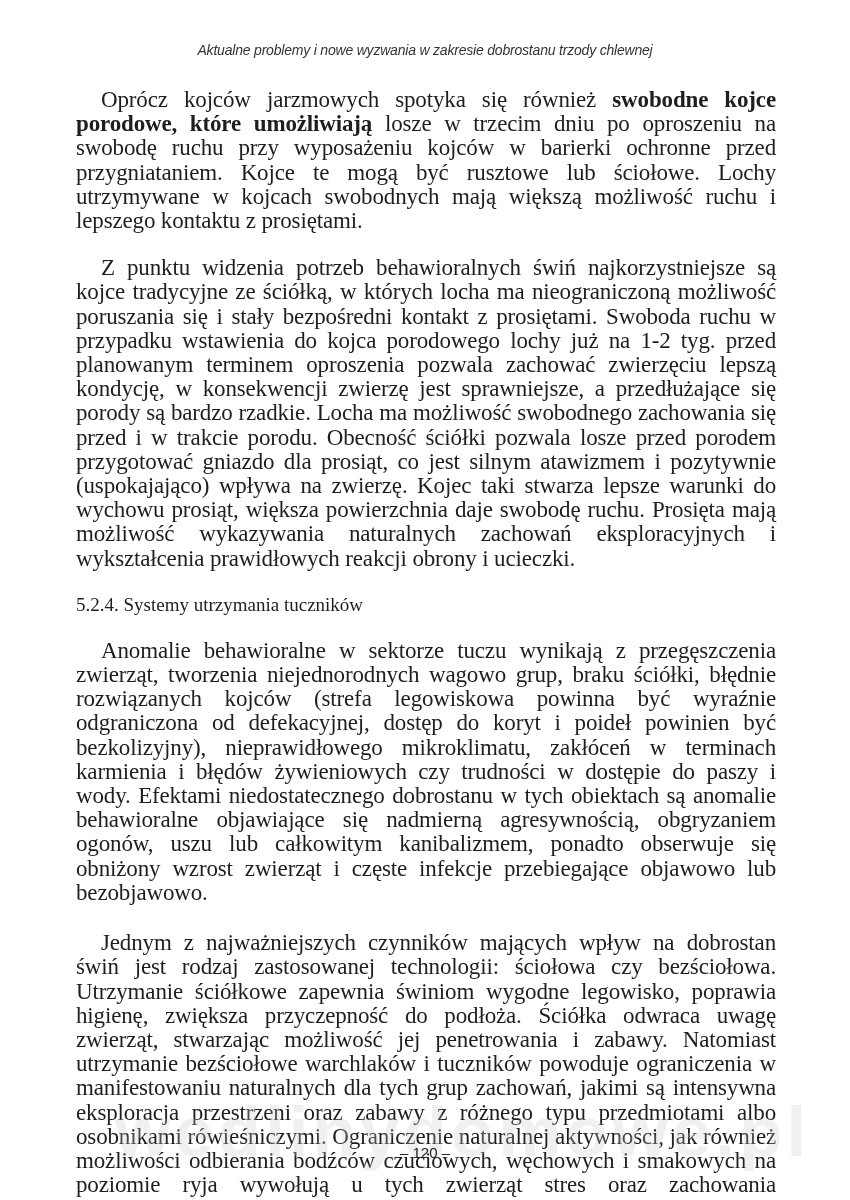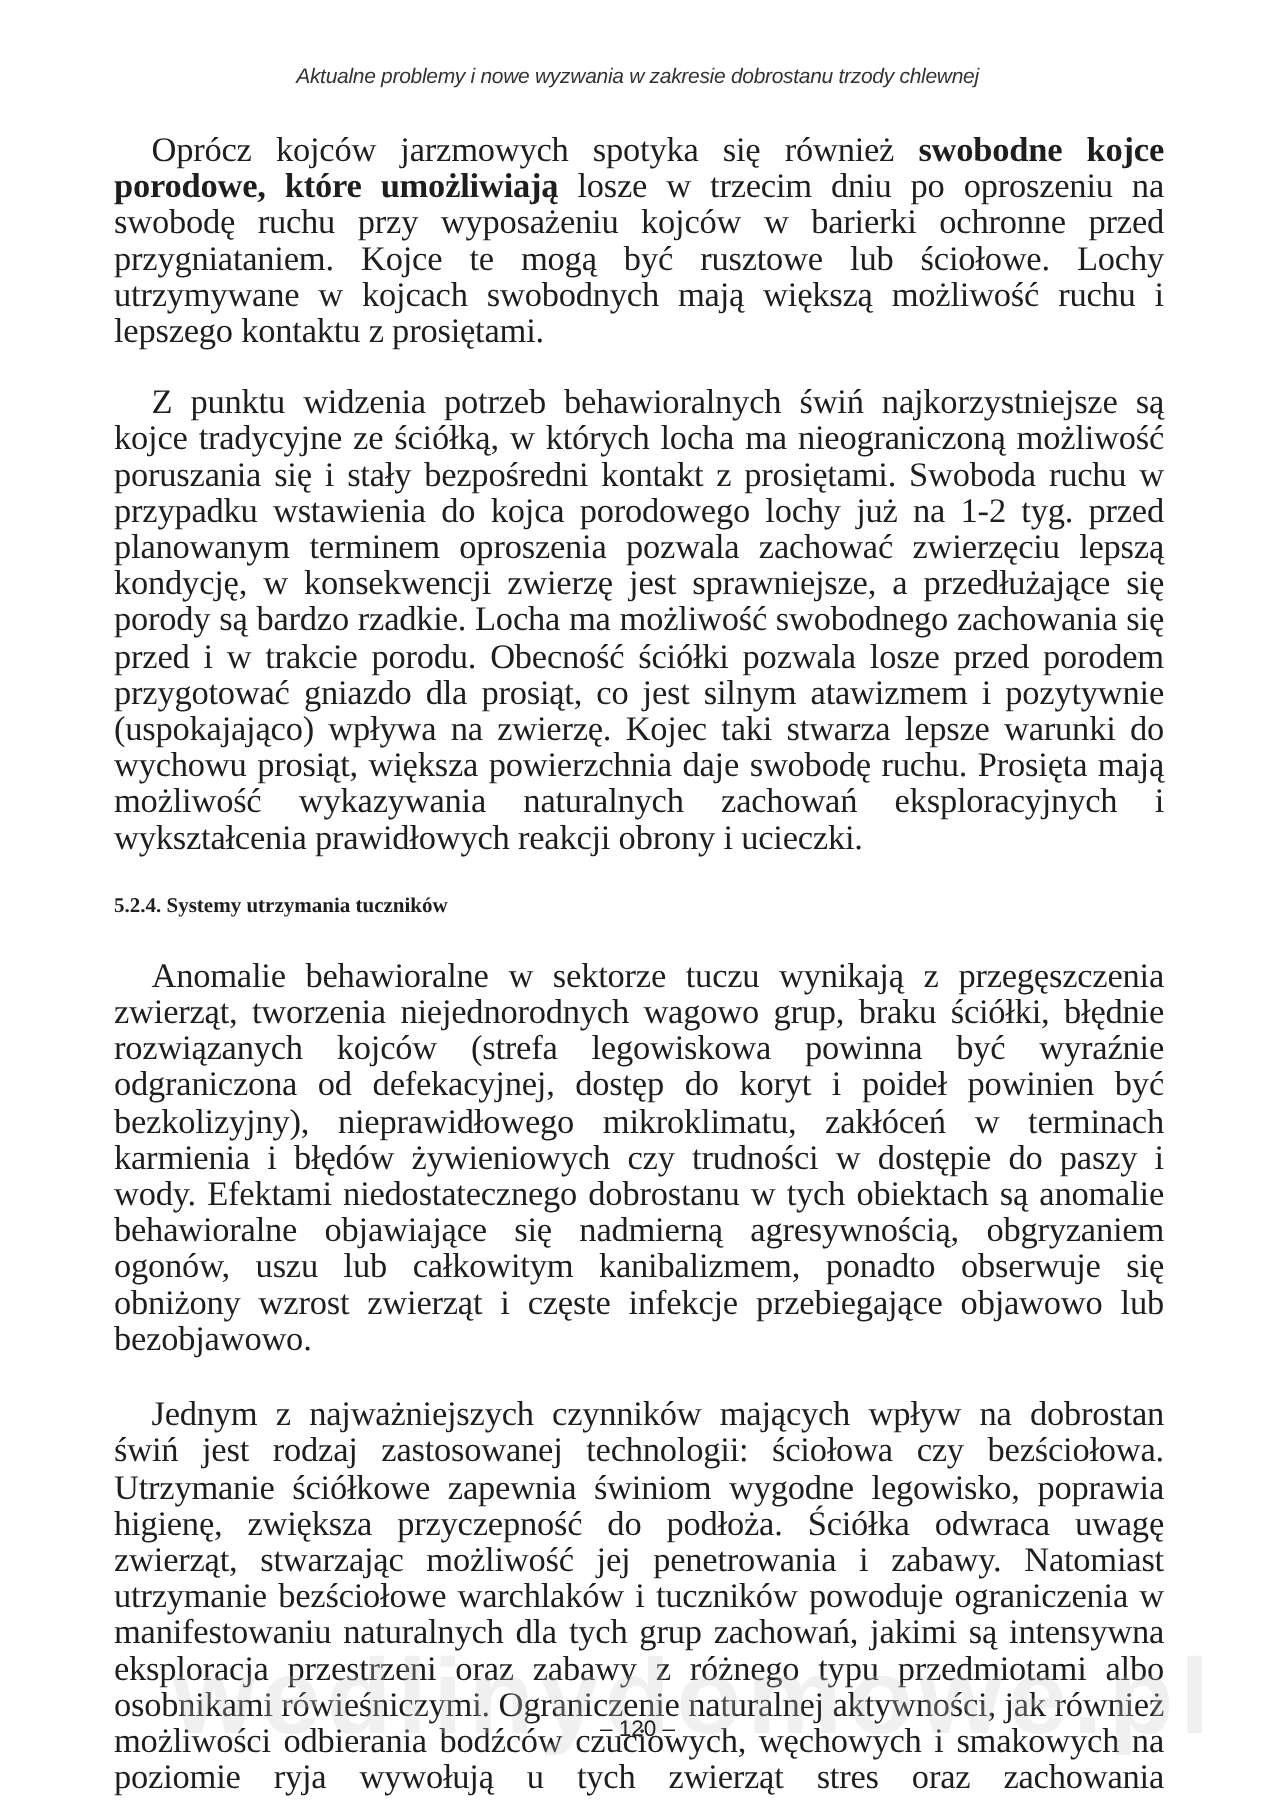--- a/index.html
+++ b/index.html
@@ -17,21 +17,21 @@
   }
   p.para {
     margin: 0; text-align: justify; text-indent: 25px;
     font-size: 23px; line-height: 24.2px; letter-spacing: -0.15px;
   }
   .gap-1 { margin-top: 23px !important; }
   .gap-3 { margin-top: 26px !important; }
   .gap-4 { margin-top: 25px !important; }
   .gap-5 { margin-top: 24px !important; }
   h2.section {
-    margin: 22px 0 0 0; font-size: 14px; font-weight: bold; line-height: 24px;
+    margin: 22px 0 0 0; font-size: 19px; font-weight: normal; line-height: 24px;
   }
   .after-heading { margin-top: 22px !important; }
   b { font-weight: bold; }
   .watermark {
     position: absolute; left: 115px; top: 1096px; width: 640px; text-align: center;
     font-family: "Liberation Sans", "DejaVu Sans", sans-serif; font-weight: bold;
     font-size: 71px; letter-spacing: 4px; color: rgba(200,200,200,0.28); line-height: 1;
     pointer-events: none;
   }
   .page-number {

